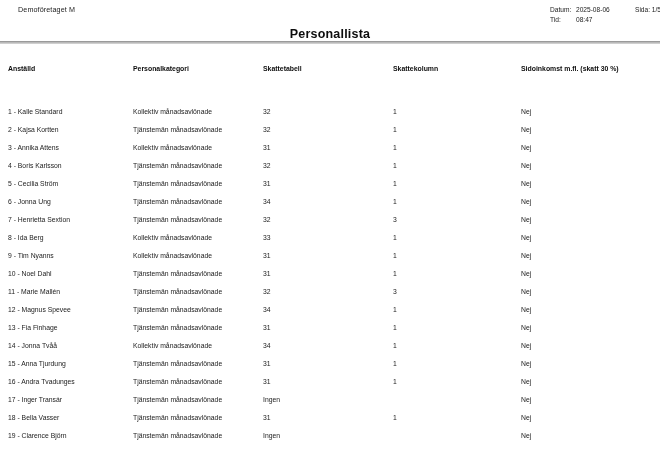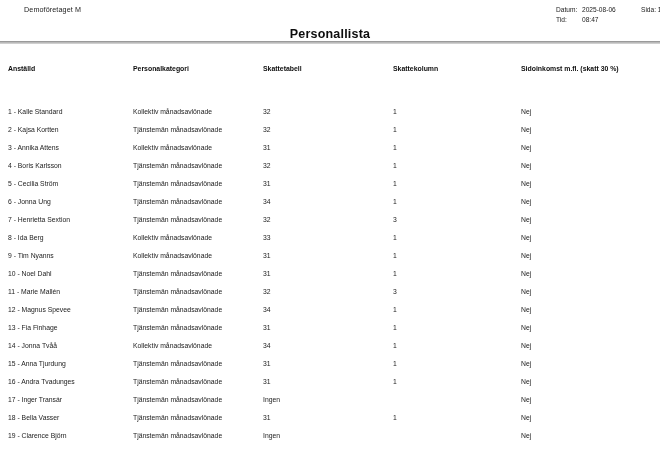--- a/index.html
+++ b/index.html
@@ -20,21 +20,21 @@
     position: relative;
     width: 660px;
     height: 449px;
     background: #ffffff;
   }
 
   
   .doc-header {
     position: absolute;
     top: 0;
-    left: 16px;
+    left: 10px;
     right: 0;
     height: 42px;
   }
   .company-name {
     position: absolute;
     left: 8px;
     top: 5px;
     font-size: 7.2px;
     line-height: 9px;
     letter-spacing: 0.1px;

